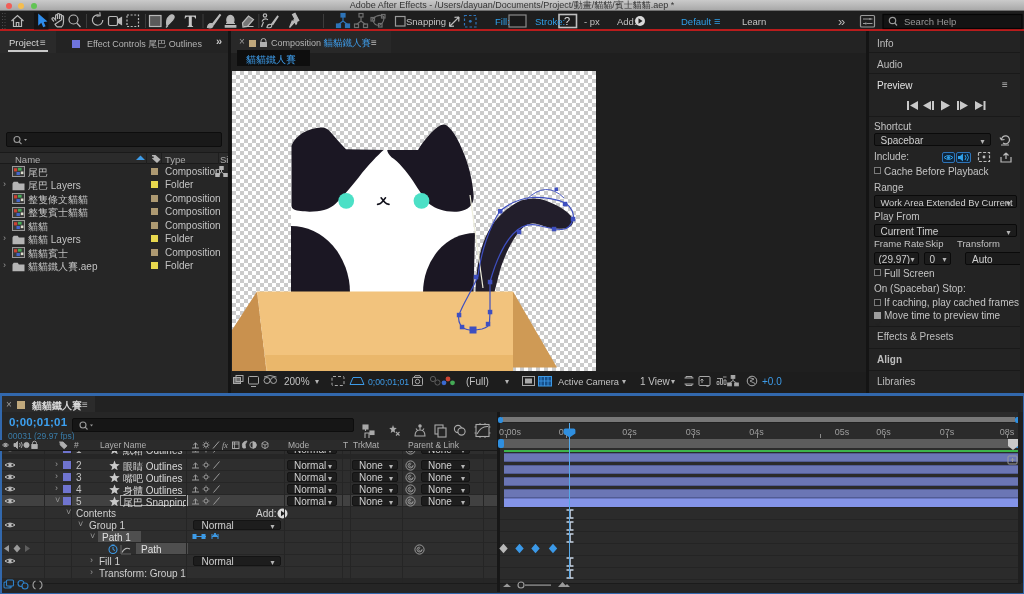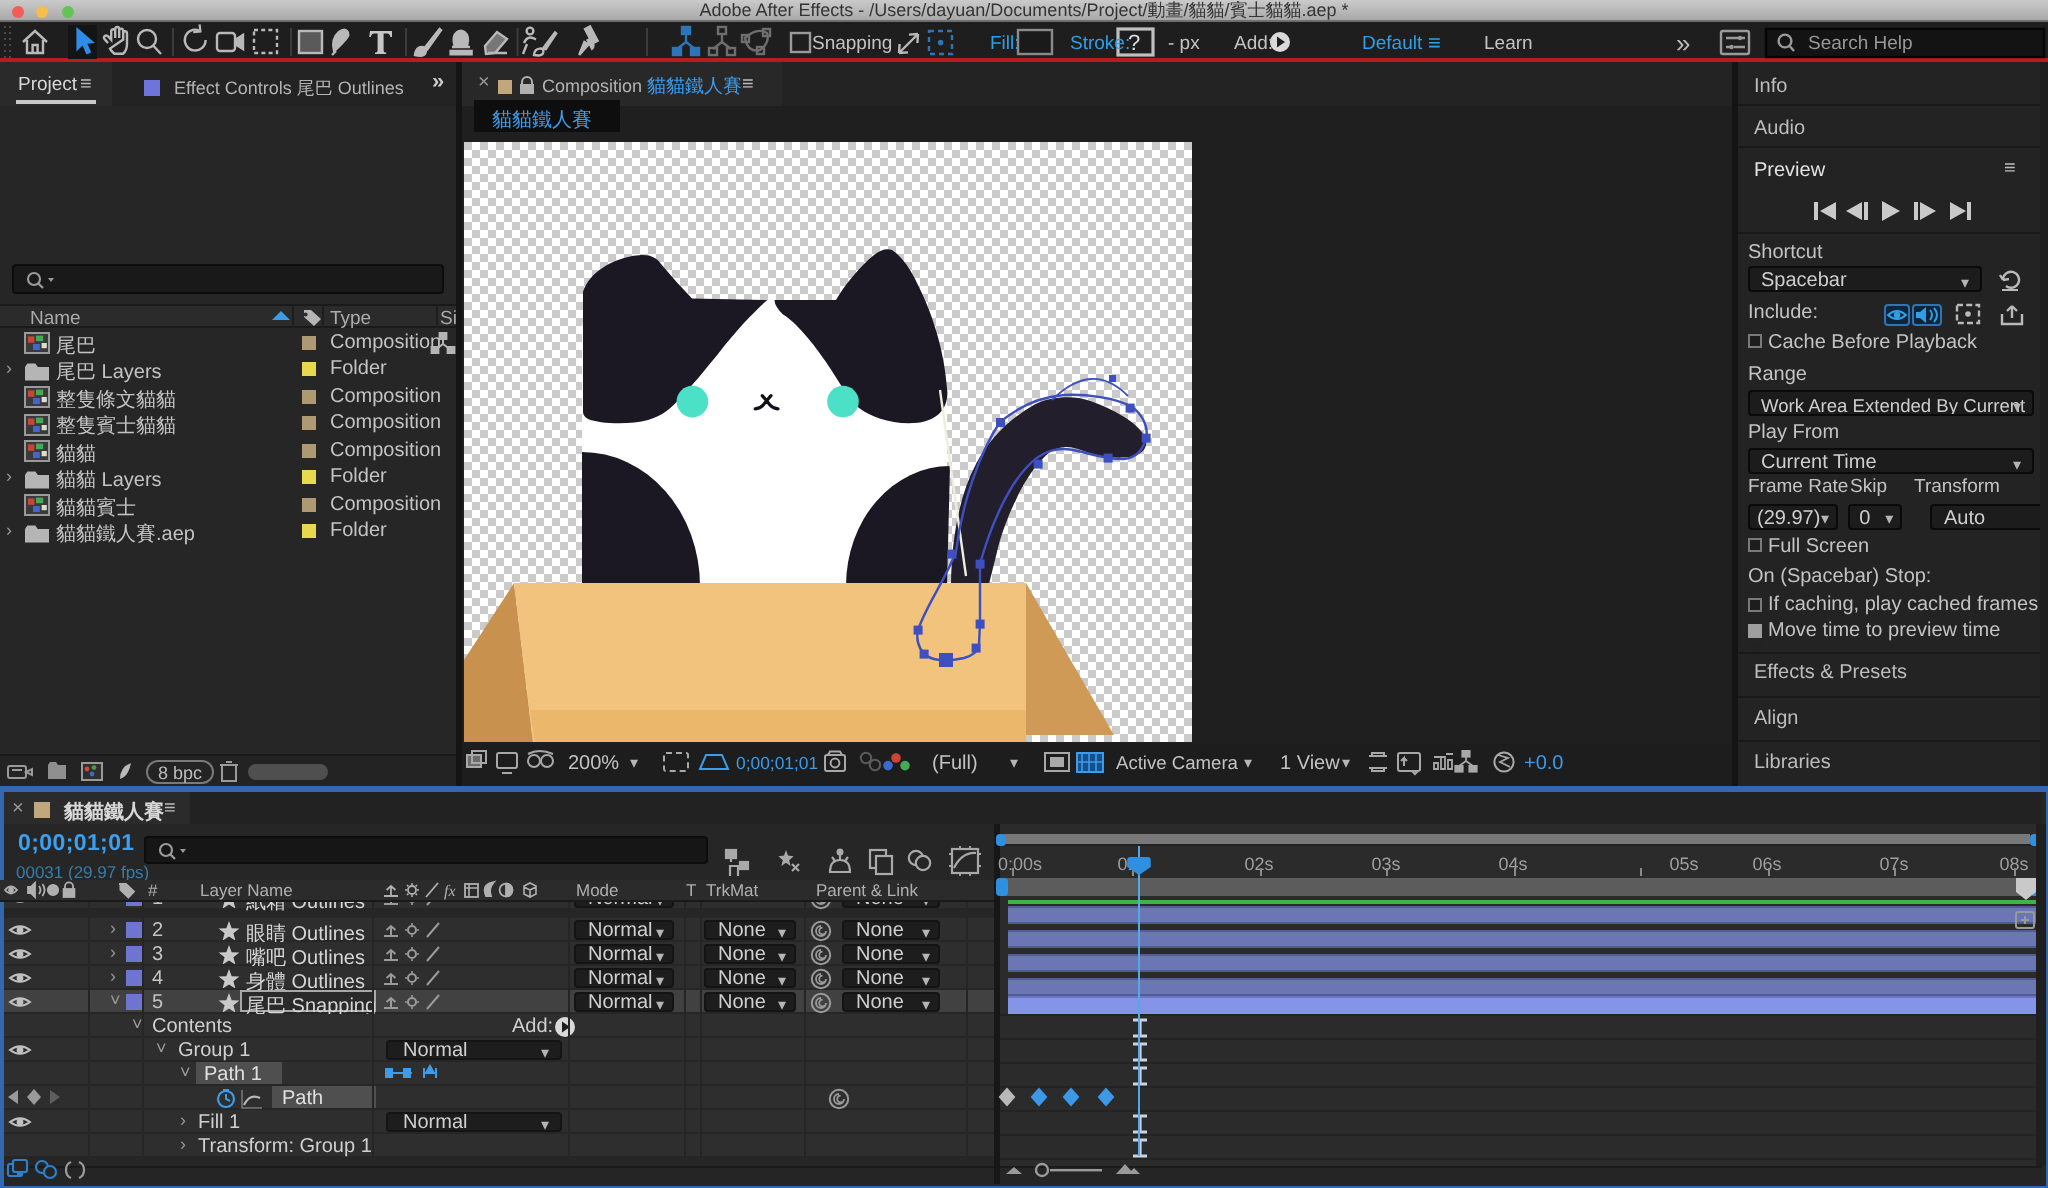--- a/index.html
+++ b/index.html
@@ -266,40 +266,20 @@
           <span class="abs" style="left:3px;top:1px;color:#9a9a9a;font-size:9px;">›</span>
           <svg width="13" height="10" style="position:absolute;left:12px;top:2.5px;">
             <path d="M0.5,2.5 l1.2,-1.8 h4 l1.2,1.8 h5.6 v6.8 h-12 Z" fill="#b5b5b5"></path>
           </svg>
       <span class="abs txt" style="left:28px;top:1px;">貓貓鐵人賽.aep</span>
       <span class="abs" style="left:151px;top:3px;width:7px;height:7px;background:#e8d84e;"></span>
       <span class="abs txt" style="left:165px;top:1px;">Folder</span>
         </div>
     </div>
 
-    <div class="abs" style="left:0;top:346px;width:228px;height:16px;background:#232323;border-top:1px solid #191919;">
-      <svg width="228" height="16" style="position:absolute;left:0;top:0;">
-        <g stroke="#9a9a9a" fill="none" stroke-width="1">
-          <rect x="4" y="5" width="9" height="6" rx="1"></rect>
-            <path d="M6,7 h5 M13,8 l3,1.5 v-3 Z"></path>
-          <rect x="24" y="4.5" width="9" height="7" fill="#8f8f8f" stroke="none"></rect>
-            <path d="M24,4.5 l1,-1.5 h3 l1,1.5" stroke="none" fill="#8f8f8f"></path>
-          <rect x="41" y="3.5" width="10" height="8.5" fill="#2e2e2e"></rect>
-            <circle cx="43.5" cy="6.5" r="1.2" fill="#d04a3a" stroke="none"></circle>
-            <circle cx="47" cy="5.8" r="1.2" fill="#4a9a3a" stroke="none"></circle>
-            <circle cx="46" cy="9" r="1.2" fill="#3a6ad0" stroke="none"></circle>
-          <path d="M60,11.5 q0,-6,5.5,-8 q-1,5,-3.5,7 Z" fill="#b9b9b9" stroke="none"></path>
-          <rect x="73.5" y="2.5" width="33" height="11" rx="5.5" stroke="#7a7a7a"></rect>
-          <rect x="111" y="4.5" width="7" height="8" stroke="#9a9a9a"></rect>
-            <path d="M110,4.5 h9 M113,3 h3"></path>
-          <rect x="124" y="4" width="40" height="8" rx="4" fill="#4f4f4f" stroke="none"></rect>
-        </g>
-        <text x="79" y="11.5" font-size="9" fill="#bdbdbd" font-family="Liberation Sans">8 bpc</text>
-      </svg>
-    </div>
   </div>
 
   <div class="abs" id="comppanel" style="left:231px;top:31px;width:635px;height:362px;background:#1f1f1f;">
 
     <div class="abs" style="left:0;top:0;width:635px;height:22px;background:#232323;">
       <div class="abs" style="left:0;top:0;width:160px;height:22px;background:#282828;"></div>
       <div class="abs" style="left:8px;top:5px;color:#9a9a9a;font-size:10px;">×</div>
       <div class="abs" style="left:18px;top:9px;width:7px;height:7px;background:#c0a87c;"></div>
       <svg width="9" height="10" style="position:absolute;left:28px;top:7px;">
           <path d="M2,4 V3 a2.5,2.5 0 0 1 5,0 V4" fill="none" stroke="#b0b0b0"></path>
@@ -491,21 +471,21 @@
     <div class="abs txt" style="left:15px;top:266px;">If caching, play cached frames</div>
     <div class="abs" style="left:4.6px;top:280.5px;width:7px;height:7px;background:#9e9e9e;border:1px solid #9e9e9e;">
       <svg width="7" height="7">
           <path d="M1,3.5 L3,5.5 L6,1.5" stroke="#222" stroke-width="1.4" fill="none"></path>
         </svg>
     </div>
     <div class="abs txt" style="left:15px;top:279px;">Move time to preview time</div>
     <div class="abs" style="left:0;top:295px;width:155px;height:1px;background:#191919;"></div>
     <div class="abs txt" style="left:8px;top:300px;color:#bdbdbd;">Effects &amp; Presets</div>
     <div class="abs" style="left:0;top:317px;width:155px;height:1px;background:#191919;"></div>
-    <div class="abs txt" style="left:8px;top:322.5px;color:#bdbdbd;">Align</div>
+    <div class="abs txt" style="left:8px;top:322.5px;color:#bdbdbd;font-weight:bold;">Align</div>
     <div class="abs" style="left:0;top:339px;width:155px;height:1px;background:#191919;"></div>
     <div class="abs txt" style="left:8px;top:344.5px;color:#bdbdbd;">Libraries</div>
     <div class="abs" style="left:151px;top:0;width:4px;height:362px;background:#1e1e1e;"></div>
   </div>
 
   <div class="abs" style="left:228px;top:31px;width:3px;height:362px;background:#141414;"></div>
   <div class="abs" style="left:866px;top:31px;width:3px;height:362px;background:#141414;"></div>
 
   <div class="abs" style="left:0;top:393px;width:1024px;height:2.5px;background:#3268ad;"></div>
 

